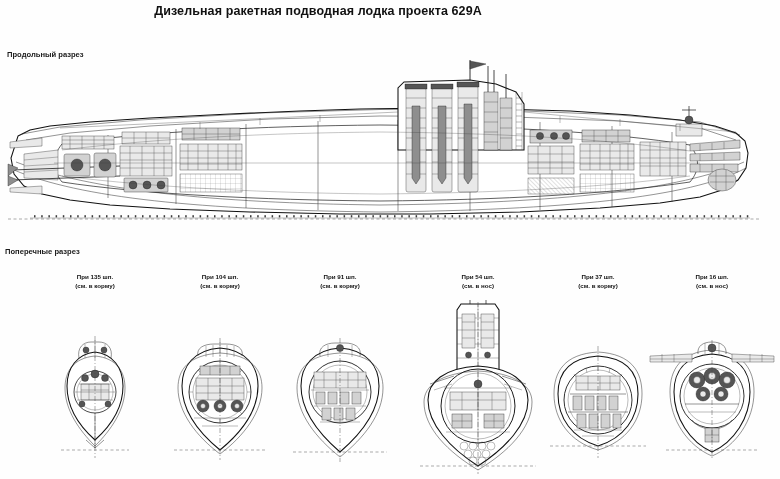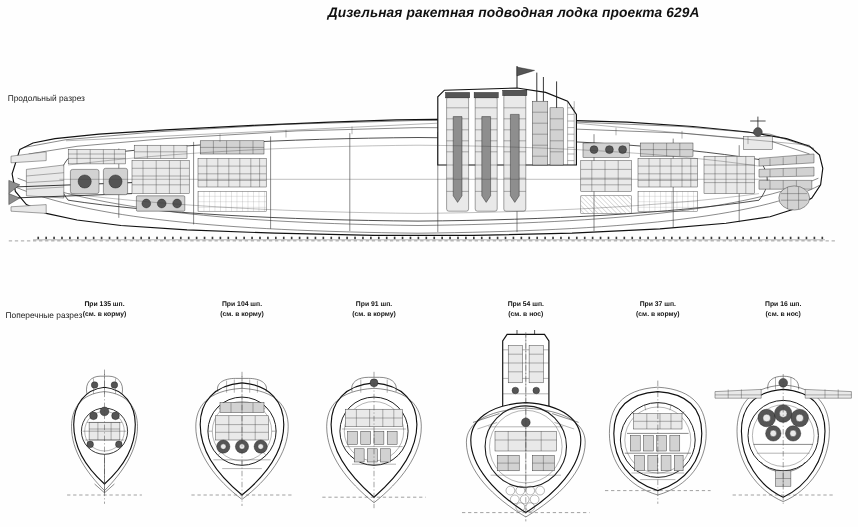--- a/index.html
+++ b/index.html
@@ -2,25 +2,25 @@
 <html><head>
 <meta charset="utf-8">
 <style>
   html,body{margin:0;padding:0;background:#fff;}
   body{
     width:780px;height:479px;overflow:hidden;position:relative;
     font-family:"Liberation Sans","DejaVu Sans",sans-serif;
     background:#fefefe;color:#111;
   }
   #page-title{
-    position:absolute;top:4px;left:0;width:636px;text-align:right;
-    font-size:12.5px;font-weight:bold;letter-spacing:.1px;color:#111;font-style:italic;
+    position:absolute;top:4px;left:0;width:636px;text-align:center;
+    font-size:12.5px;font-weight:bold;letter-spacing:.1px;color:#111;
   }
   .section-label{
-    position:absolute;font-size:7.6px;font-weight:normal;color:#1a1a1a;margin-top:35px;
+    position:absolute;font-size:7.6px;font-weight:bold;color:#1a1a1a;
   }
   #label-longitudinal{left:7px;top:50px;}
   #label-cross{left:5px;top:247px;}
   .cs-caption{
     position:absolute;width:130px;text-align:center;
     font-size:6.2px;font-weight:bold;line-height:9px;color:#111;
   }
   .cs-caption .ln2{font-weight:bold;}
   svg{display:block;}
   #profile-wrap{position:absolute;left:0;top:58px;width:780px;height:170px;}

